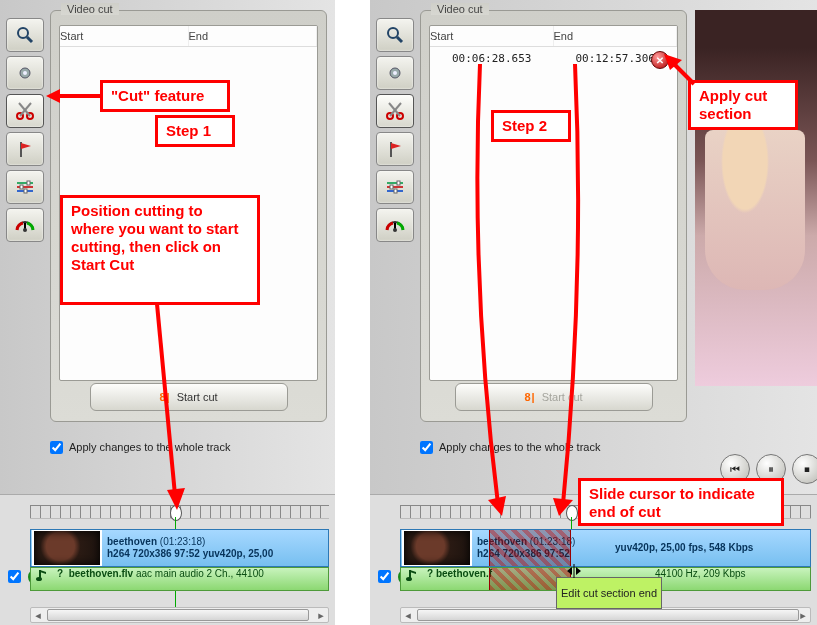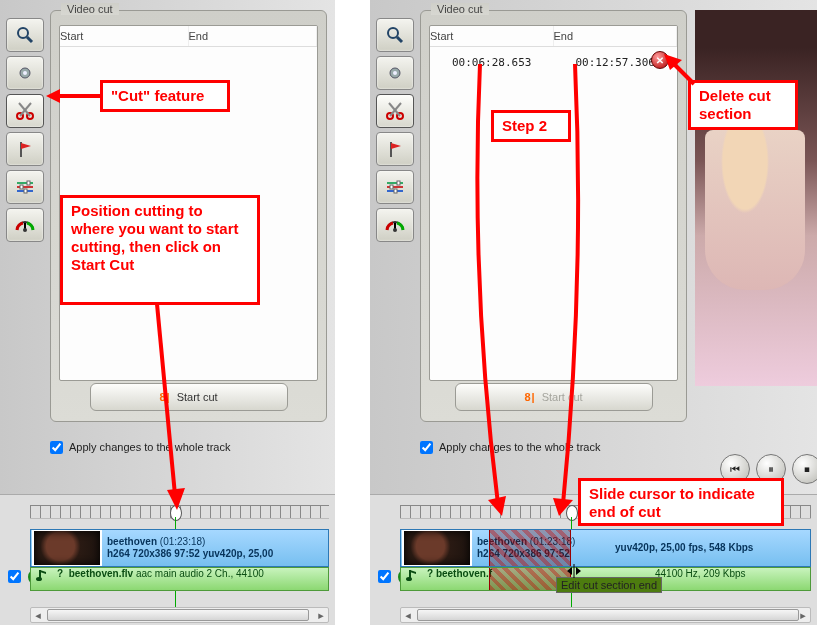--- a/index.html
+++ b/index.html
@@ -8,21 +8,21 @@
 .pane.left{left:0;width:335px}
 .pane.right{left:370px;width:447px}
 .toolcol{position:absolute;left:6px;top:18px;width:36px;display:flex;flex-direction:column;gap:4px}
 .toolbtn{width:36px;height:32px;border:1px solid #888;border-radius:4px;background:linear-gradient(#f4f4ef,#cfcfc4);box-shadow:inset 0 0 2px #fff;display:flex;align-items:center;justify-content:center}
 .toolbtn.sel{background:linear-gradient(#fefefb,#d7d7cd);border-color:#555}
 .fieldset{position:absolute;left:50px;top:10px;right:8px;height:412px;border:1px solid #9a9a94;border-radius:6px;background:linear-gradient(#cfcfc9,#dcdcd6);box-sizing:border-box}
 .fieldset .legend{position:absolute;top:-8px;left:10px;padding:0 6px;font-size:11px;color:#444;background:linear-gradient(#cfcfc9,#d7d7d1)}
 .cutlist{position:absolute;left:8px;right:8px;top:14px;height:354px;background:#fdfdfd;border:1px solid #9b9b95;border-radius:2px}
 .cutlist .hdr{display:flex;height:20px;border-bottom:1px solid #ddd}
 .cutlist .hdr div{flex:1;text-align:left;line-height:20px;color:#444;border-right:1px solid #eee}
-.cutlist .row{display:flex;height:22px;align-items:flex-end;position:relative}
+.cutlist .row{display:flex;height:22px;align-items:center;position:relative}
 .cutlist .row div.cell{flex:1;text-align:center;font-family:Consolas,monospace;font-size:11px;color:#222}
 .delbtn{position:absolute;right:8px;top:4px;width:16px;height:16px;border-radius:50%;background:radial-gradient(circle at 35% 30%,#ff9a9a,#b00000);border:1px solid #600;display:flex;align-items:center;justify-content:center;color:#fff;font-weight:bold;font-size:10px}
 .startcut{position:absolute;left:50%;transform:translateX(-50%);bottom:10px;width:196px;height:26px;border:1px solid #9b9b95;border-radius:6px;background:linear-gradient(#fdfdfb,#d7d7cf);display:flex;align-items:center;justify-content:center;gap:8px;color:#333}
 .startcut .bars{color:#f60;font-weight:bold;letter-spacing:-1px}
 .applyrow{position:absolute;left:50px;right:8px;top:436px;height:22px;display:flex;align-items:center;gap:6px;color:#222}
 .applyrow input{margin:0}
 .timeline{position:absolute;left:0;right:0;bottom:0;height:130px;border-top:1px solid #aaa;background:#dedede}
 .ruler{position:absolute;left:30px;right:6px;top:10px;height:12px;border-top:1px solid #888;border-bottom:1px solid #bbb;background:repeating-linear-gradient(to right,#888 0 1px,transparent 1px 10px)}
 .ruler .cursor{position:absolute;top:-1px;width:10px;height:14px;background:#fff;border:1px solid #555;border-radius:50%}
 .trackV{position:absolute;left:30px;right:6px;top:34px;height:36px;background:linear-gradient(#a6d8ff,#77bff0);border:1px solid #2d78b5;display:flex;align-items:center;overflow:hidden}
@@ -42,21 +42,21 @@
 .scrollb .ar{width:14px;text-align:center;color:#666}
 .preview{position:absolute;left:695px;top:10px;width:122px;height:376px;background:#402028;overflow:hidden}
 .preview .placeholder{position:absolute;inset:0;background:linear-gradient(180deg,#3a2323 0 10%,#7a5555 40%,#caa 60%,#ecd 100%)}
 .preview .subject{position:absolute;left:10px;top:120px;width:100px;height:160px;background:radial-gradient(ellipse at 40% 20%,#f2d6b6 0 22px,transparent 24px),linear-gradient(#e9d2c5,#ddb7b5);border-radius:8px 8px 40px 40px}
 .transport{position:absolute;left:720px;top:454px;display:flex;gap:6px}
 .tbtn{width:28px;height:28px;border-radius:50%;background:radial-gradient(circle at 35% 30%,#fff,#b7b7b0);border:1px solid #777;display:flex;align-items:center;justify-content:center;color:#222;font-size:11px}
 .annot{position:absolute;border:3px solid #f00;background:#fff;color:#f00;font-weight:bold;font-size:15px;line-height:18px;padding:4px 8px;box-sizing:border-box}
 svg.arrow{position:absolute;overflow:visible;pointer-events:none}
 svg.arrow path,svg.arrow line{stroke:#f00;stroke-width:4;fill:none}
 svg.arrow polygon{fill:#f00}
-.tooltip{position:absolute;background:#4d7c0f;border:1px solid #666;font-size:11px;color:#222;padding:1px 4px}
+.tooltip{position:absolute;background:#bef264;border:1px solid #666;font-size:11px;color:#222;padding:9px 4px}
 .faint{color:#a5a59e}
 </style>
 </head>
 <body>
 <div class="stage">
 
 <div class="pane left">
   <div class="toolcol">
     <div class="toolbtn">
           <svg width="18" height="18">
@@ -280,30 +280,31 @@
   <div class="tbtn">⏸</div>
   <div class="tbtn">⏹</div>
 </div>
 
 <div class="annot" style="left:100px;top:80px;width:130px">"Cut" feature</div>
 <svg class="arrow" style="left:44px;top:86px;width:58px;height:20px">
       <line x1="56" y1="10" x2="14" y2="10"></line>
       <polygon points="2,10 16,3 16,17"></polygon>
     </svg>
 
+<div class="annot" style="left:155px;top:115px;width:80px">Step 1</div>
 
 <div class="annot" style="left:60px;top:195px;width:200px;height:110px">Position cutting to where you want to start cutting, then click on Start Cut</div>
 <svg class="arrow" style="left:145px;top:300px;width:60px;height:215px">
       <line x1="12" y1="4" x2="30" y2="195"></line>
       <polygon points="32,210 22,190 40,188"></polygon>
     </svg>
 
 <div class="annot" style="left:491px;top:110px;width:80px">Step 2</div>
 
-<div class="annot" style="left:688px;top:80px;width:110px;height:50px">Delete cut section</div>
+<div class="annot" style="left:688px;top:80px;width:110px;height:50px">Apply cut section</div>
 <svg class="arrow" style="left:660px;top:52px;width:40px;height:40px">
       <line x1="34" y1="32" x2="12" y2="10"></line>
       <polygon points="4,2 10,18 22,8"></polygon>
     </svg>
 
 <svg class="arrow" style="left:460px;top:60px;width:60px;height:460px">
       <path d="M20 4 Q10 220 38 444"></path>
       <polygon points="42,456 28,440 46,436"></polygon>
     </svg>
 <svg class="arrow" style="left:545px;top:60px;width:60px;height:460px">

